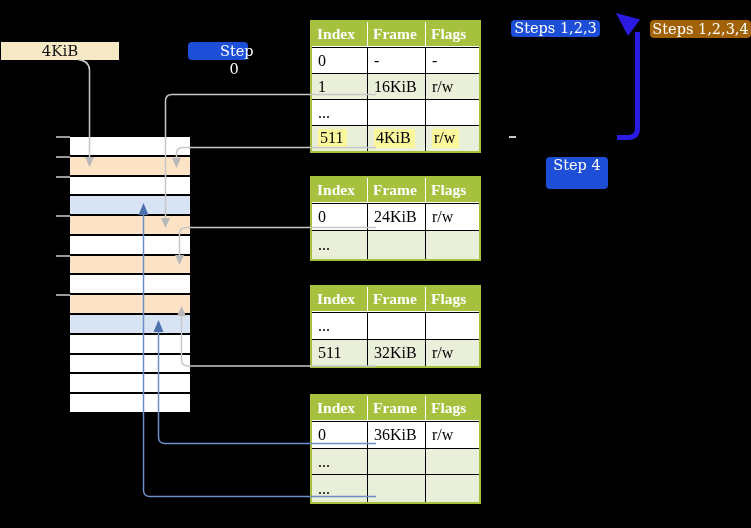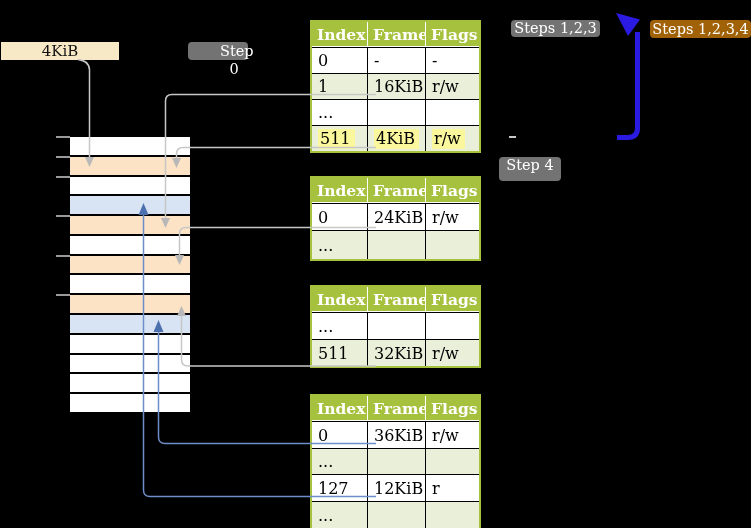--- a/index.html
+++ b/index.html
@@ -7,33 +7,33 @@
     width:751px;height:528px;position:relative;overflow:hidden;
     background:#000;
     font-family:"DejaVu Serif","Liberation Serif",serif;
   }
   
   .badge{
     position:absolute;color:#fff;text-align:center;
     font-size:14.5px;line-height:18px;height:18px;border-radius:4px;
     box-sizing:border-box;
   }
-  .badge.red{background:#737373;}
+  .badge.red{background:#1d4ed8;}
   .badge.blue{background:#a16207;}
   .framebox{
     position:absolute;left:1px;top:42px;width:118px;height:18px;
     background:#f8e9c6;color:#111;text-align:center;
     font-size:15px;line-height:18px;
   }
   
   .ptable{
     position:absolute;left:310px;width:171px;
     border:2px solid #a6c13e;box-sizing:border-box;background:#fff;
   }
-  .trow{display:flex;box-sizing:border-box;}
+  .trow{display:flex;box-sizing:border-box;font-family:Liberation Serif, serif;}
   .trow.head{background:#a6c13e;border-bottom:1px solid #fff;}
   .trow.data{border-top:1px solid #000;}
   .trow.data:first-of-type{border-top:none;}
   .trow .cell{
     display:flex;align-items:center;box-sizing:border-box;
     padding-left:6px;font-size:16px;color:#000;overflow:hidden;white-space:nowrap;
   }
   .trow .c1{width:56px;border-right:1px solid #000;}
   .trow .c2{width:58px;border-right:1px solid #000;}
   .trow .c3{flex:1;}
@@ -55,21 +55,21 @@
   svg.overlay{position:absolute;left:0;top:0;pointer-events:none;}
 </style>
 </head>
 <body>
 
 <div class="framebox">4KiB</div>
 
 <div class="badge red" style="left:188px;top:42px;width:60px;padding-left:32px;">Step 0</div>
 <div class="badge red" style="left:511px;top:20px;width:89px;height:17px;line-height:17px;">Steps 1,2,3</div>
 <div class="badge blue" style="left:650px;top:20px;width:101px;">Steps 1,2,3,4</div>
-<div class="badge red" style="left:499px;top:157px;width:62px;height:24px;line-height:17px;">Step 4</div>
+<div class="badge red" style="left:546px;top:157px;width:62px;height:32px;line-height:17px;">Step 4</div>
 
 <div class="strip">
   <div class="mrow white"></div>
   <div class="mrow orange"></div>
   <div class="mrow white"></div>
   <div class="mrow blue"></div>
   <div class="mrow orange"></div>
   <div class="mrow white"></div>
   <div class="mrow orange"></div>
   <div class="mrow white"></div>
@@ -169,25 +169,20 @@
   <div class="trow data" style="height:27px;">
     <div class="cell c1">0</div>
     <div class="cell c2">36KiB</div>
     <div class="cell c3">r/w</div>
   </div>
   <div class="trow data shade" style="height:26px;">
     <div class="cell c1">...</div>
     <div class="cell c2"></div>
     <div class="cell c3"></div>
   </div>
-  <div class="trow data" style="height:27px;">
-    <div class="cell c1">127</div>
-    <div class="cell c2">12KiB</div>
-    <div class="cell c3">r</div>
-  </div>
   <div class="trow data shade" style="height:28px;">
     <div class="cell c1">...</div>
     <div class="cell c2"></div>
     <div class="cell c3"></div>
   </div>
 </div>
 
 <svg class="overlay" width="751" height="528" viewBox="0 0 751 528">
   <g fill="none" stroke="#c7c7c7" stroke-width="1.5">
     <path d="M 78 59.5 Q 89.5 61 89.5 70 L 89.5 158"></path>

